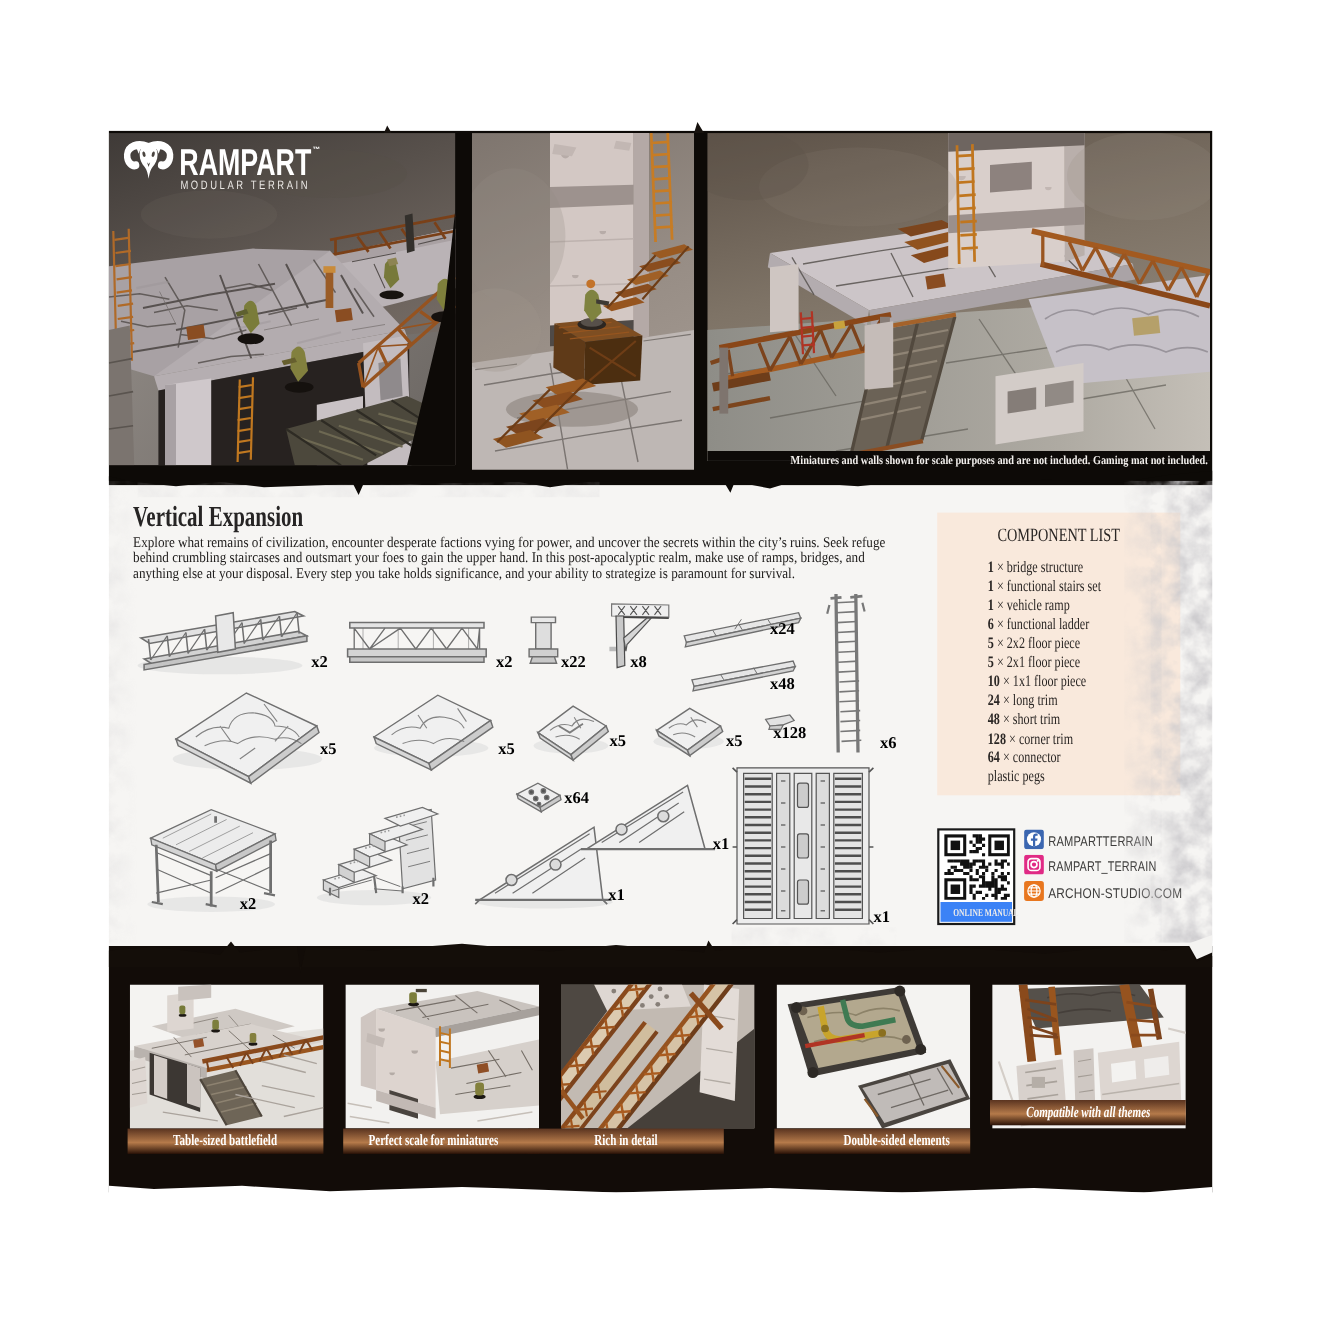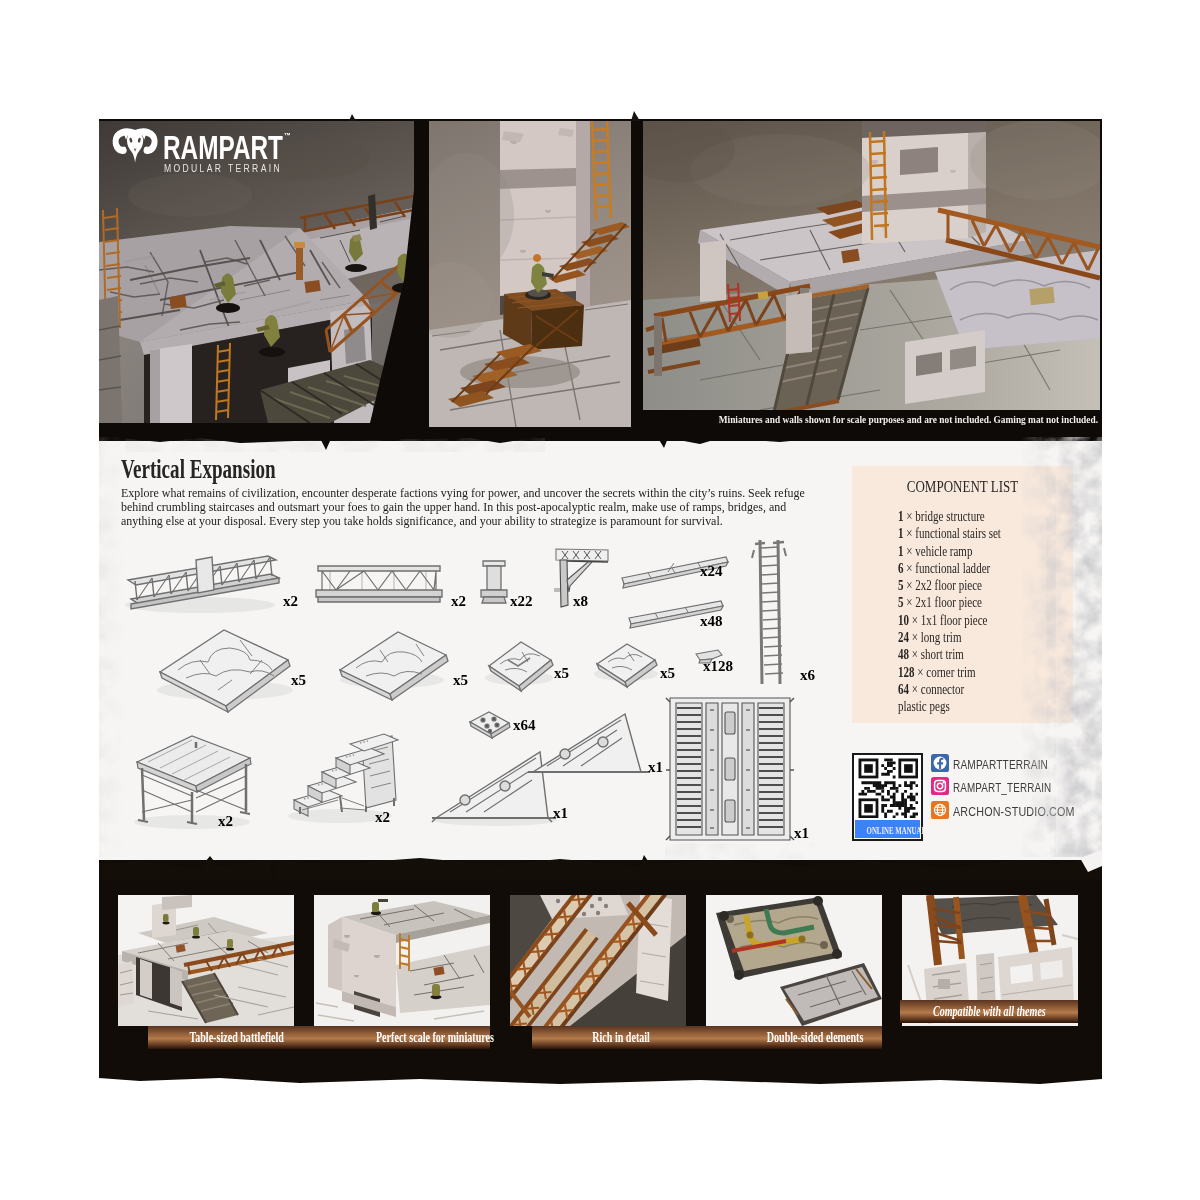--- a/index.html
+++ b/index.html
@@ -600,21 +600,21 @@
       <rect x="109" y="44" width="6" height="9" rx="2" fill="#84803e"></rect>
 <ellipse cx="48" cy="28" rx="3.5" ry="1.4" fill="#1c1814"></ellipse>
       <rect x="45" y="19" width="5.5" height="8" rx="2" fill="#767a38"></rect>
 
 <polygon points="0,70 14,66 16,108 0,112" fill="#ded7d2"></polygon>
 <path d="M2,78 L14,75 M2,90 L15,87 M2,100 L15,98" stroke="#a29b94" stroke-width="1" fill="none"></path>
 
 <path d="M120,70 L160,80 M140,64 L170,72 M96,100 L150,112 M120,92 L168,102 M30,116 L80,124 M140,120 L176,112" stroke="#aaa39c" stroke-width="1.2" fill="none"></path>
 </svg>
 
-<div class="abs ser" style="left:116px;top:1026px;width:178px;height:23px;background:linear-gradient(#5a3420,#b57a4a 55%,#2a1207);text-align:center;margin-left:32px;"><span style="display:inline-block;color:#fff;font-weight:bold;font-size:14px;line-height:23px;transform:scaleX(0.72);transform-origin:center;white-space:nowrap;">Table-sized battlefield</span></div>
+<div class="abs ser" style="left:116px;top:1026px;width:178px;height:23px;background:linear-gradient(#5a3420,#b57a4a 55%,#2a1207);text-align:center;"><span style="display:inline-block;color:#fff;font-weight:bold;font-size:14px;line-height:23px;transform:scaleX(0.72);transform-origin:center;white-space:nowrap;">Table-sized battlefield</span></div>
 
 <svg class="abs" style="left:314px;top:895px" width="176" height="131" viewBox="0 0 176 131">
 <rect width="176" height="131" fill="#f2f1ef"></rect>
 
 <polygon points="28,22 120,6 176,20 80,40" fill="#c9c3be"></polygon>
 <path d="M46,24 L100,14 M70,30 L130,18 M100,10 L120,26 M140,14 L160,24 M60,14 L76,32" stroke="#766f69" stroke-width="1" fill="none"></path>
 <polygon points="80,40 176,20 176,28 82,48" fill="#a7a19c"></polygon>
 
 <ellipse cx="62" cy="18" rx="5" ry="2" fill="#1c1814"></ellipse>
       <rect x="58" y="7" width="7" height="10" rx="2.5" fill="#7c7e3c"></rect>
@@ -635,21 +635,21 @@
       </g>
 
 <ellipse cx="122" cy="102" rx="5.5" ry="2.2" fill="#1c1814"></ellipse>
       <rect x="118" y="89" width="8" height="12" rx="3" fill="#83803d"></rect>
 
 <polygon points="40,96 66,104 66,122 40,114" fill="#4a443f"></polygon>
 <polygon points="28,96 82,112 82,122 28,106" fill="#c2b9b4"></polygon>
       <path d="M4,120 L40,126 M2,108 L24,112 M120,124 L170,116" stroke="#c6bfb8" stroke-width="1.4" fill="none"></path>
 </svg>
 
-<div class="abs ser" style="left:312px;top:1026px;width:178px;height:23px;background:linear-gradient(#5a3420,#b57a4a 55%,#2a1207);text-align:left;padding-left:41px;"><span style="display:inline-block;color:#fff;font-weight:bold;font-size:14px;line-height:23px;transform:scaleX(0.72);transform-origin:center;white-space:nowrap;">Perfect scale for miniatures</span></div>
+<div class="abs ser" style="left:312px;top:1026px;width:178px;height:23px;background:linear-gradient(#5a3420,#b57a4a 55%,#2a1207);text-align:left;"><span style="display:inline-block;color:#fff;font-weight:bold;font-size:14px;line-height:23px;transform:scaleX(0.72);transform-origin:center;white-space:nowrap;">Perfect scale for miniatures</span></div>
 
 <svg class="abs" style="left:510px;top:895px" width="176" height="131" viewBox="0 0 176 131">
 <rect width="176" height="131" fill="#c2bab2"></rect>
 
 <polygon points="0,0 60,0 0,80" fill="#4e4842"></polygon>
 <polygon points="176,40 176,131 60,131" fill="#46403a"></polygon>
 
 <polygon points="30,0 110,0 118,20 42,24" fill="#ded7d2"></polygon>
 <g fill="#877f78">
         <circle cx="48" cy="6" r="2.2"></circle>
@@ -686,21 +686,21 @@
 <rect x="-60" y="96" width="190" height="12" fill="#d0bd9e"></rect>
 <rect x="-60" y="94" width="190" height="4" fill="#8a4a1c"></rect>
 <rect x="-60" y="108" width="190" height="3.5" fill="#7c431c"></rect>
 <path d="M-50,97 l9,10 m0,-10 l-9,10 m20,-10 l9,10 m0,-10 l-9,10 m20,-10 l9,10 m0,-10 l-9,10 m20,-10 l9,10 m0,-10 l-9,10 m20,-10 l9,10 m0,-10 l-9,10 m20,-10 l9,10 m0,-10 l-9,10" stroke="#a0561e" stroke-width="2" fill="none"></path>
 </g>
 
 <path d="M118,8 L146,40" stroke="#8a4a1c" stroke-width="5"></path>
 <path d="M0,96 L20,122" stroke="#96531f" stroke-width="4"></path>
 </svg>
 
-<div class="abs ser" style="left:532px;top:1026px;width:178px;height:23px;background:linear-gradient(#5a3420,#b57a4a 55%,#2a1207);text-align:center;"><span style="display:inline-block;color:#fff;font-weight:bold;font-size:14px;line-height:23px;transform:scaleX(0.72);transform-origin:center;white-space:nowrap;">Rich in detail</span></div>
+<div class="abs ser" style="left:480px;top:1026px;width:178px;height:23px;background:linear-gradient(#5a3420,#b57a4a 55%,#2a1207);text-align:center;"><span style="display:inline-block;color:#fff;font-weight:bold;font-size:14px;line-height:23px;transform:scaleX(0.72);transform-origin:center;white-space:nowrap;">Rich in detail</span></div>
 
 <svg class="abs" style="left:706px;top:895px" width="176" height="131" viewBox="0 0 176 131">
 <rect width="176" height="131" fill="#f4f3f1"></rect>
 
 <polygon points="10,18 114,2 136,62 30,84" fill="#3e3a36"></polygon>
 <polygon points="18,22 110,8 128,58 38,76" fill="#b3a88e"></polygon>
 <path d="M28,30 q30,-8 44,-2 q20,-10 40,-4 M34,52 q24,-6 44,0 q20,-8 36,-2" stroke="#8c8268" stroke-width="1.5" fill="none"></path>
 
 <path d="M40,20 L44,40 Q46,50 58,50 L96,44" stroke="#c8a42c" stroke-width="6" fill="none"></path>
 <path d="M60,14 L64,30 Q66,38 78,38 L108,32" stroke="#3f7a52" stroke-width="5" fill="none"></path>

